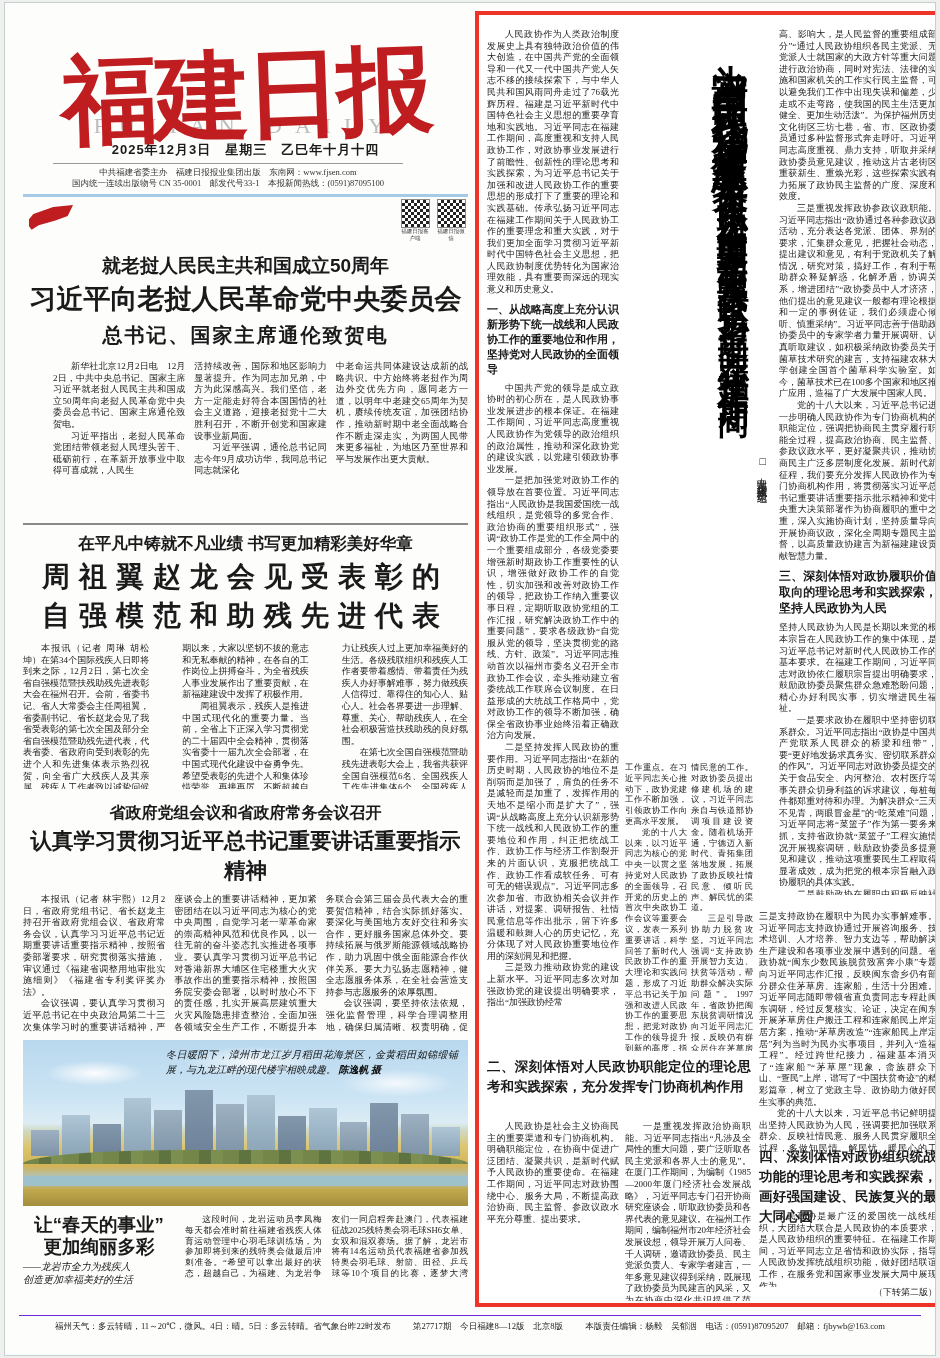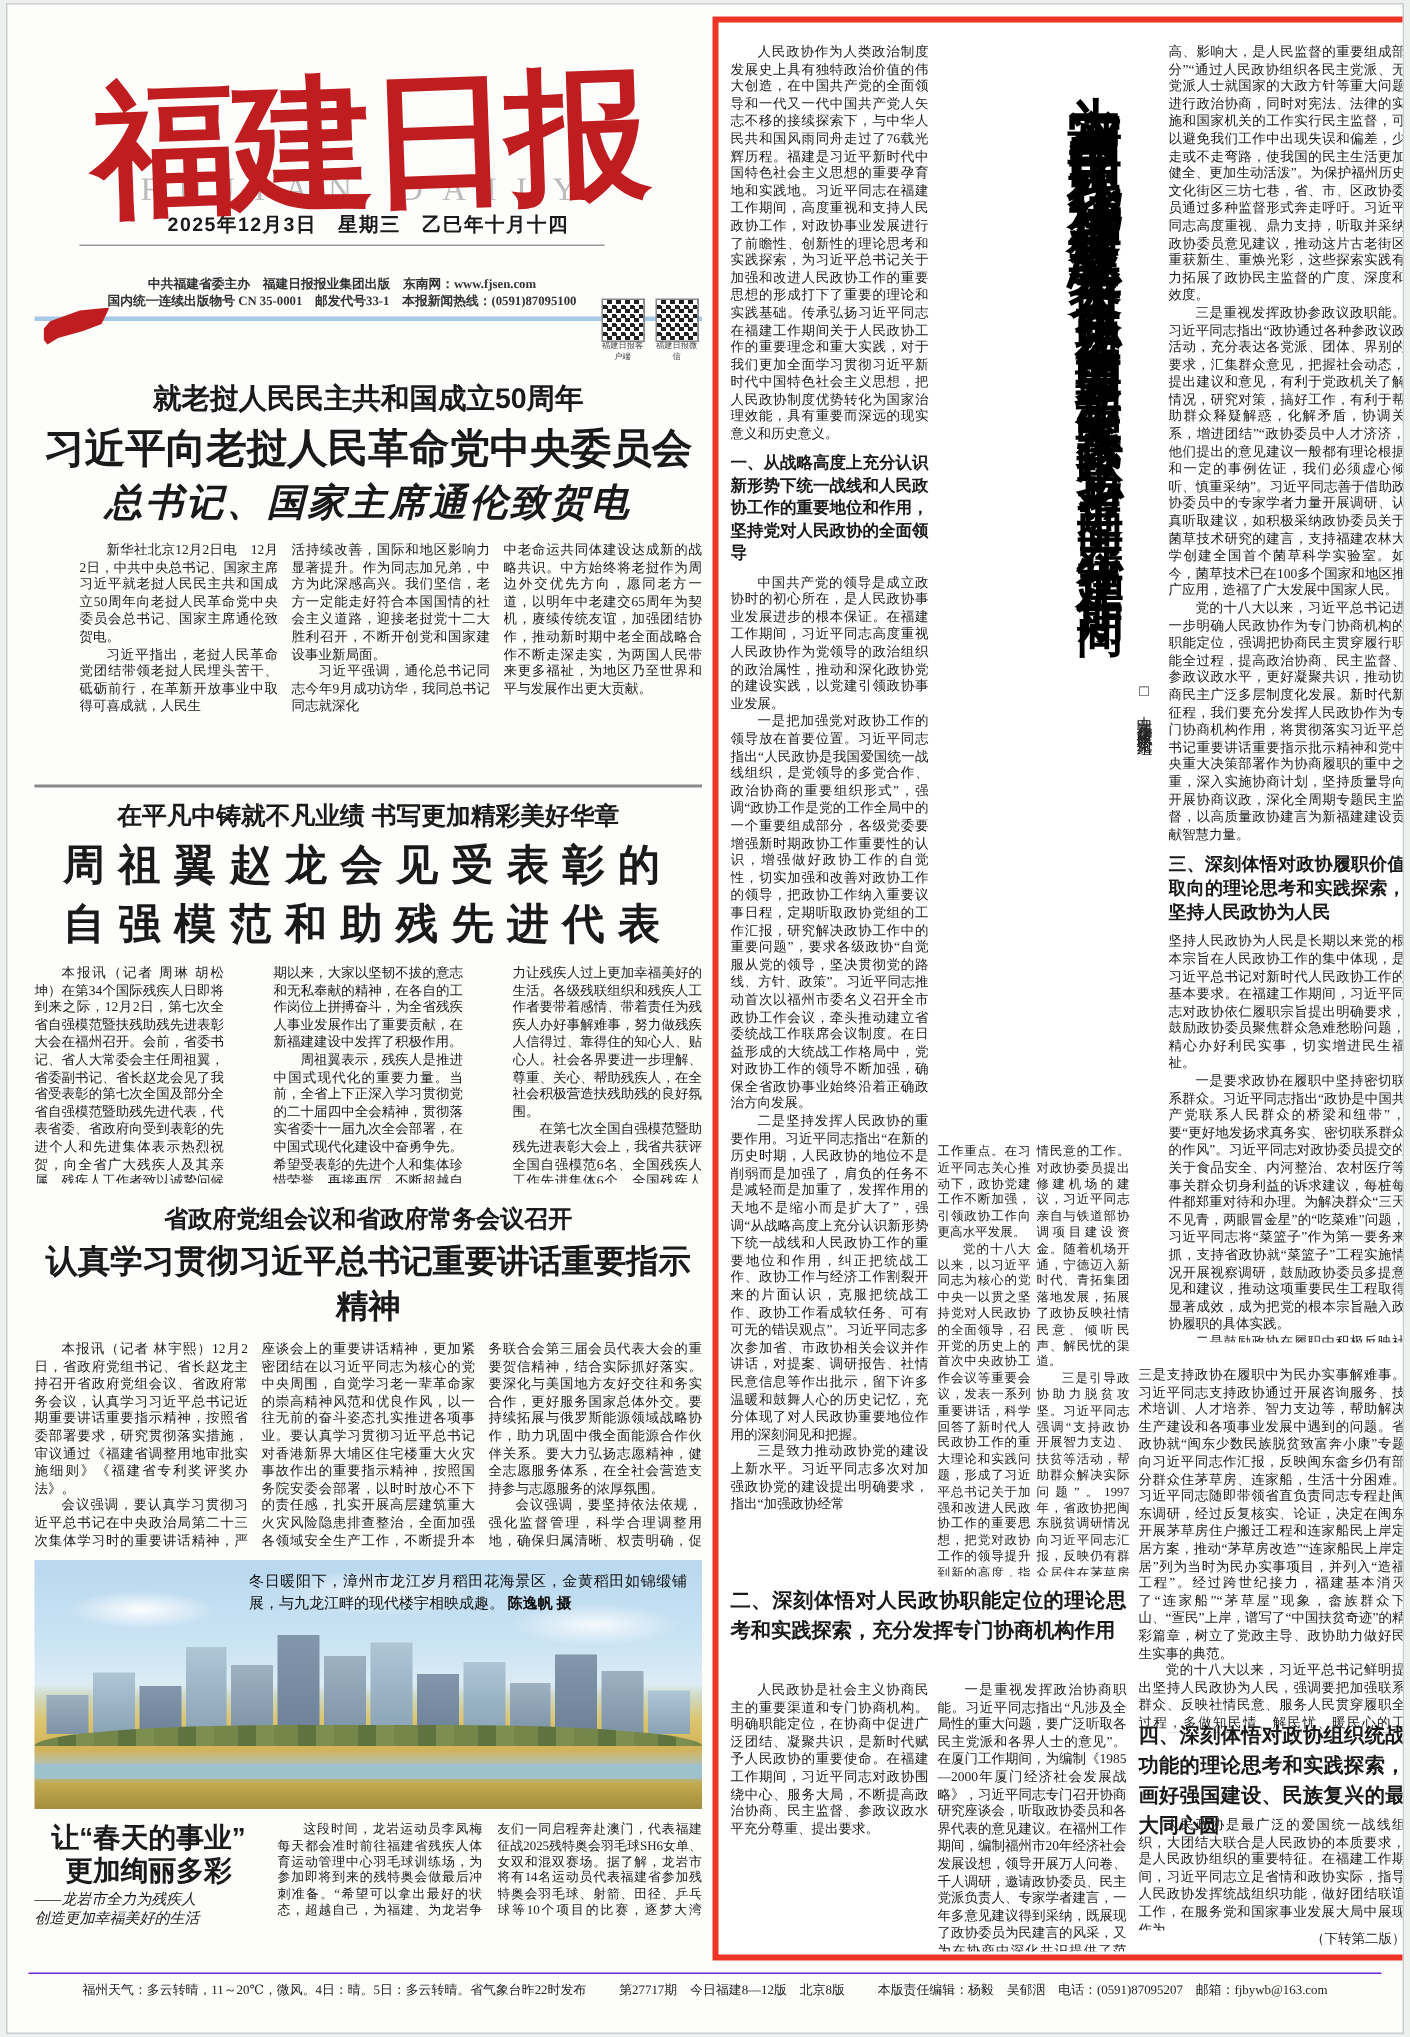--- a/index.html
+++ b/index.html
@@ -14,22 +14,22 @@
   
   .left{position:absolute;left:18px;top:30px;width:445px;}
   .mast{position:relative;height:200px;}
   .mast-title{font-weight:bold;color:#c01d20;font-size:96px;line-height:1;
       text-align:center;letter-spacing:-4px;transform:rotate(-2deg);margin-top:14px;
       font-family:"DejaVu Serif","Liberation Serif",serif;}
   .mast-en{color:#bcbcbc;letter-spacing:13px;font-size:22px;text-align:center;margin-top:-30px;}
   .flag{position:absolute;left:6px;top:158px;width:44px;height:26px;background:#c01d20;
       clip-path:polygon(0 55%,10% 35%,55% 8%,100% 0,88% 42%,60% 60%,22% 78%,6% 95%,0 82%);}
   .mast-date{text-align:center;font-size:13px;margin-top:2px;letter-spacing:1px;font-weight:bold;}
-  .mast-info{margin-top:4px;border-top:1px solid #9a9a9a;padding-top:20px;
-      font-size:8.5px;line-height:11px;text-align:center;color:#333;width:350px;margin-left:30px;font-weight:bold;}
+  .mast-info{margin-top:4px;border-top:1px solid #9a9a9a;padding-top:3px;
+      font-size:8.5px;line-height:11px;text-align:center;color:#333;width:350px;margin-left:30px;}
   .qr-wrap{position:absolute;right:2px;top:152px;display:flex;gap:6px;}
   .qr-box{width:30px;text-align:center;}
   .qr{width:27px;height:27px;margin:0 auto;border:1px solid #888;
       background:conic-gradient(#222 25%,#fff 0 50%,#222 0 75%,#fff 0) 0 0/6px 6px;}
   .qr-cap{font-size:5.5px;color:#444;line-height:7px;}
   .blue-rule{height:3px;background:#a6c9e6;margin-top:5px;}
   .kicker{font-weight:bold;text-align:center;}
   .headline{font-weight:bold;text-align:center;}
   .cols{display:flex;gap:9px;margin-top:8px;}
   .col{flex:1;font-size:9px;line-height:11.6px;text-align:justify;overflow:hidden;}
@@ -51,21 +51,21 @@
   .skyline i:nth-child(3){height:48%;} .skyline i:nth-child(4){height:88%;}
   .skyline i:nth-child(5){height:70%;} .skyline i:nth-child(6){height:100%;}
   .skyline i:nth-child(7){height:78%;} .skyline i:nth-child(8){height:92%;}
   .skyline i:nth-child(9){height:60%;} .skyline i:nth-child(10){height:72%;}
   .skyline i:nth-child(11){height:52%;} .skyline i:nth-child(12){height:80%;}
   .skyline i:nth-child(13){height:64%;} .skyline i:nth-child(14){height:44%;}
   .treeline{position:absolute;left:0;right:0;top:66%;height:9%;border-radius:40%/100% 100% 0 0;
      background:repeating-linear-gradient(90deg,#74864a 0 16px,#5f7340 16px 28px,#7d8f50 28px 40px);}
   .water{position:absolute;left:0;right:0;top:82%;height:6%;background:#9cc2ce;opacity:.9;}
   .photo-cap{position:absolute;top:7px;right:10px;width:292px;font-size:10px;line-height:15px;
-     text-align:justify;color:#101010;}
+     text-align:justify;color:#101010;font-style:italic;}
   
   .bottom-row{display:flex;gap:10px;margin-top:8px;height:64px;}
   .bl-title{width:152px;flex:none;text-align:center;}
   .bl-t{font-weight:bold;font-size:18.5px;line-height:22px;}
   .bl-s{font-size:10px;line-height:13px;font-style:italic;margin-top:2px;text-align:left;}
   .bl-col{flex:1;font-size:8.6px;line-height:10.8px;text-align:justify;overflow:hidden;}
   
   .footer{position:absolute;left:14px;right:14px;top:1312px;border-top:1px solid #6d28d9;
      padding-top:5px;font-size:8.6px;color:#222;display:flex;gap:22px;justify-content:center;}
   
@@ -110,21 +110,21 @@
           <div class="qr"></div>
           <div class="qr-cap">福建日报微信</div>
         </div>
       </div>
       <div class="blue-rule"></div>
     </div>
 
     <div style="margin-top:6px;">
       <div class="kicker sans" style="font-size:19px;">就老挝人民民主共和国成立50周年</div>
       <div class="headline sans" style="font-size:27px;line-height:36px;margin-top:2px;">习近平向老挝人民革命党中央委员会</div>
-      <div class="headline sans" style="font-size:25px;line-height:36px;letter-spacing:2px;font-style:italic;">总书记、国家主席通伦致贺电</div>
+      <div class="headline sans" style="font-size:20px;line-height:36px;letter-spacing:2px;">总书记、国家主席通伦致贺电</div>
       <div class="cols" style="height:152px;margin-left:30px;">
         <div class="col">
             <p>新华社北京12月2日电　12月2日，中共中央总书记、国家主席习近平就老挝人民民主共和国成立50周年向老挝人民革命党中央委员会总书记、国家主席通伦致贺电。</p>
             <p>习近平指出，老挝人民革命党团结带领老挝人民埋头苦干、砥砺前行，在革新开放事业中取得可喜成就，人民生</p>
           </div>
         <div class="col cont">
             <p>活持续改善，国际和地区影响力显著提升。作为同志加兄弟，中方为此深感高兴。我们坚信，老方一定能走好符合本国国情的社会主义道路，迎接老挝党十二大胜利召开，不断开创党和国家建设事业新局面。</p>
             <p>习近平强调，通伦总书记同志今年9月成功访华，我同总书记同志就深化</p>
           </div>
         <div class="col cont">

